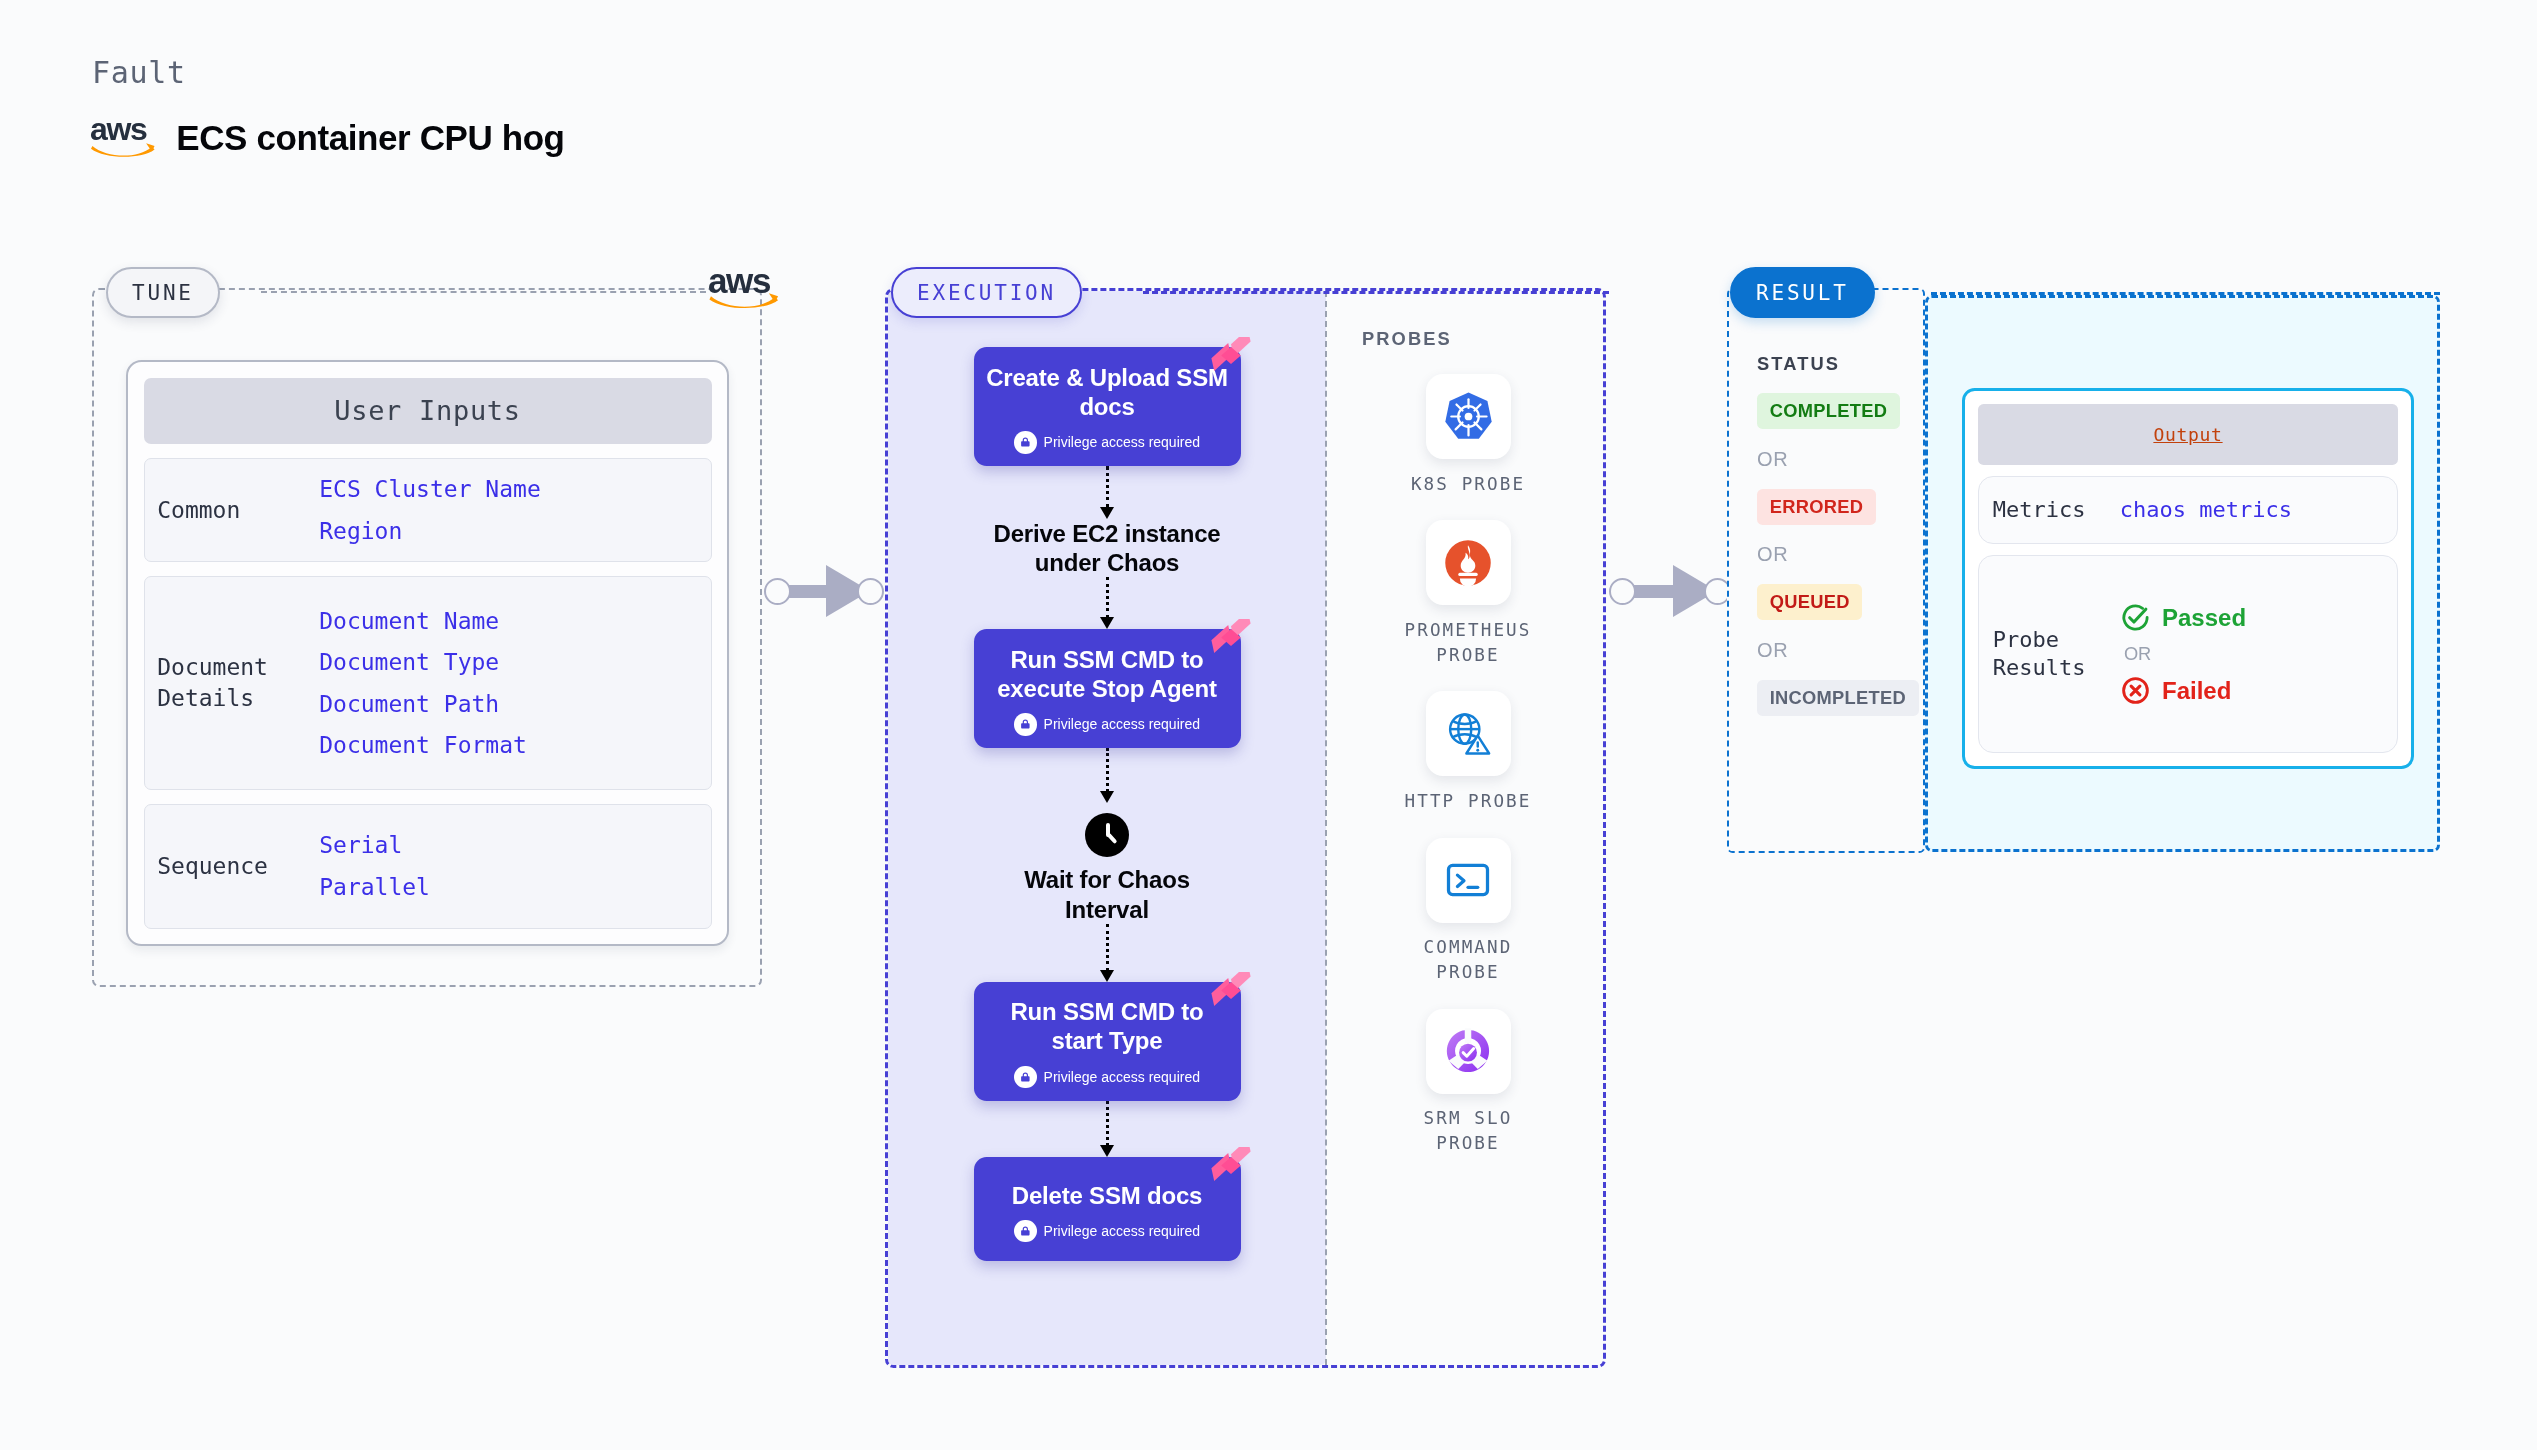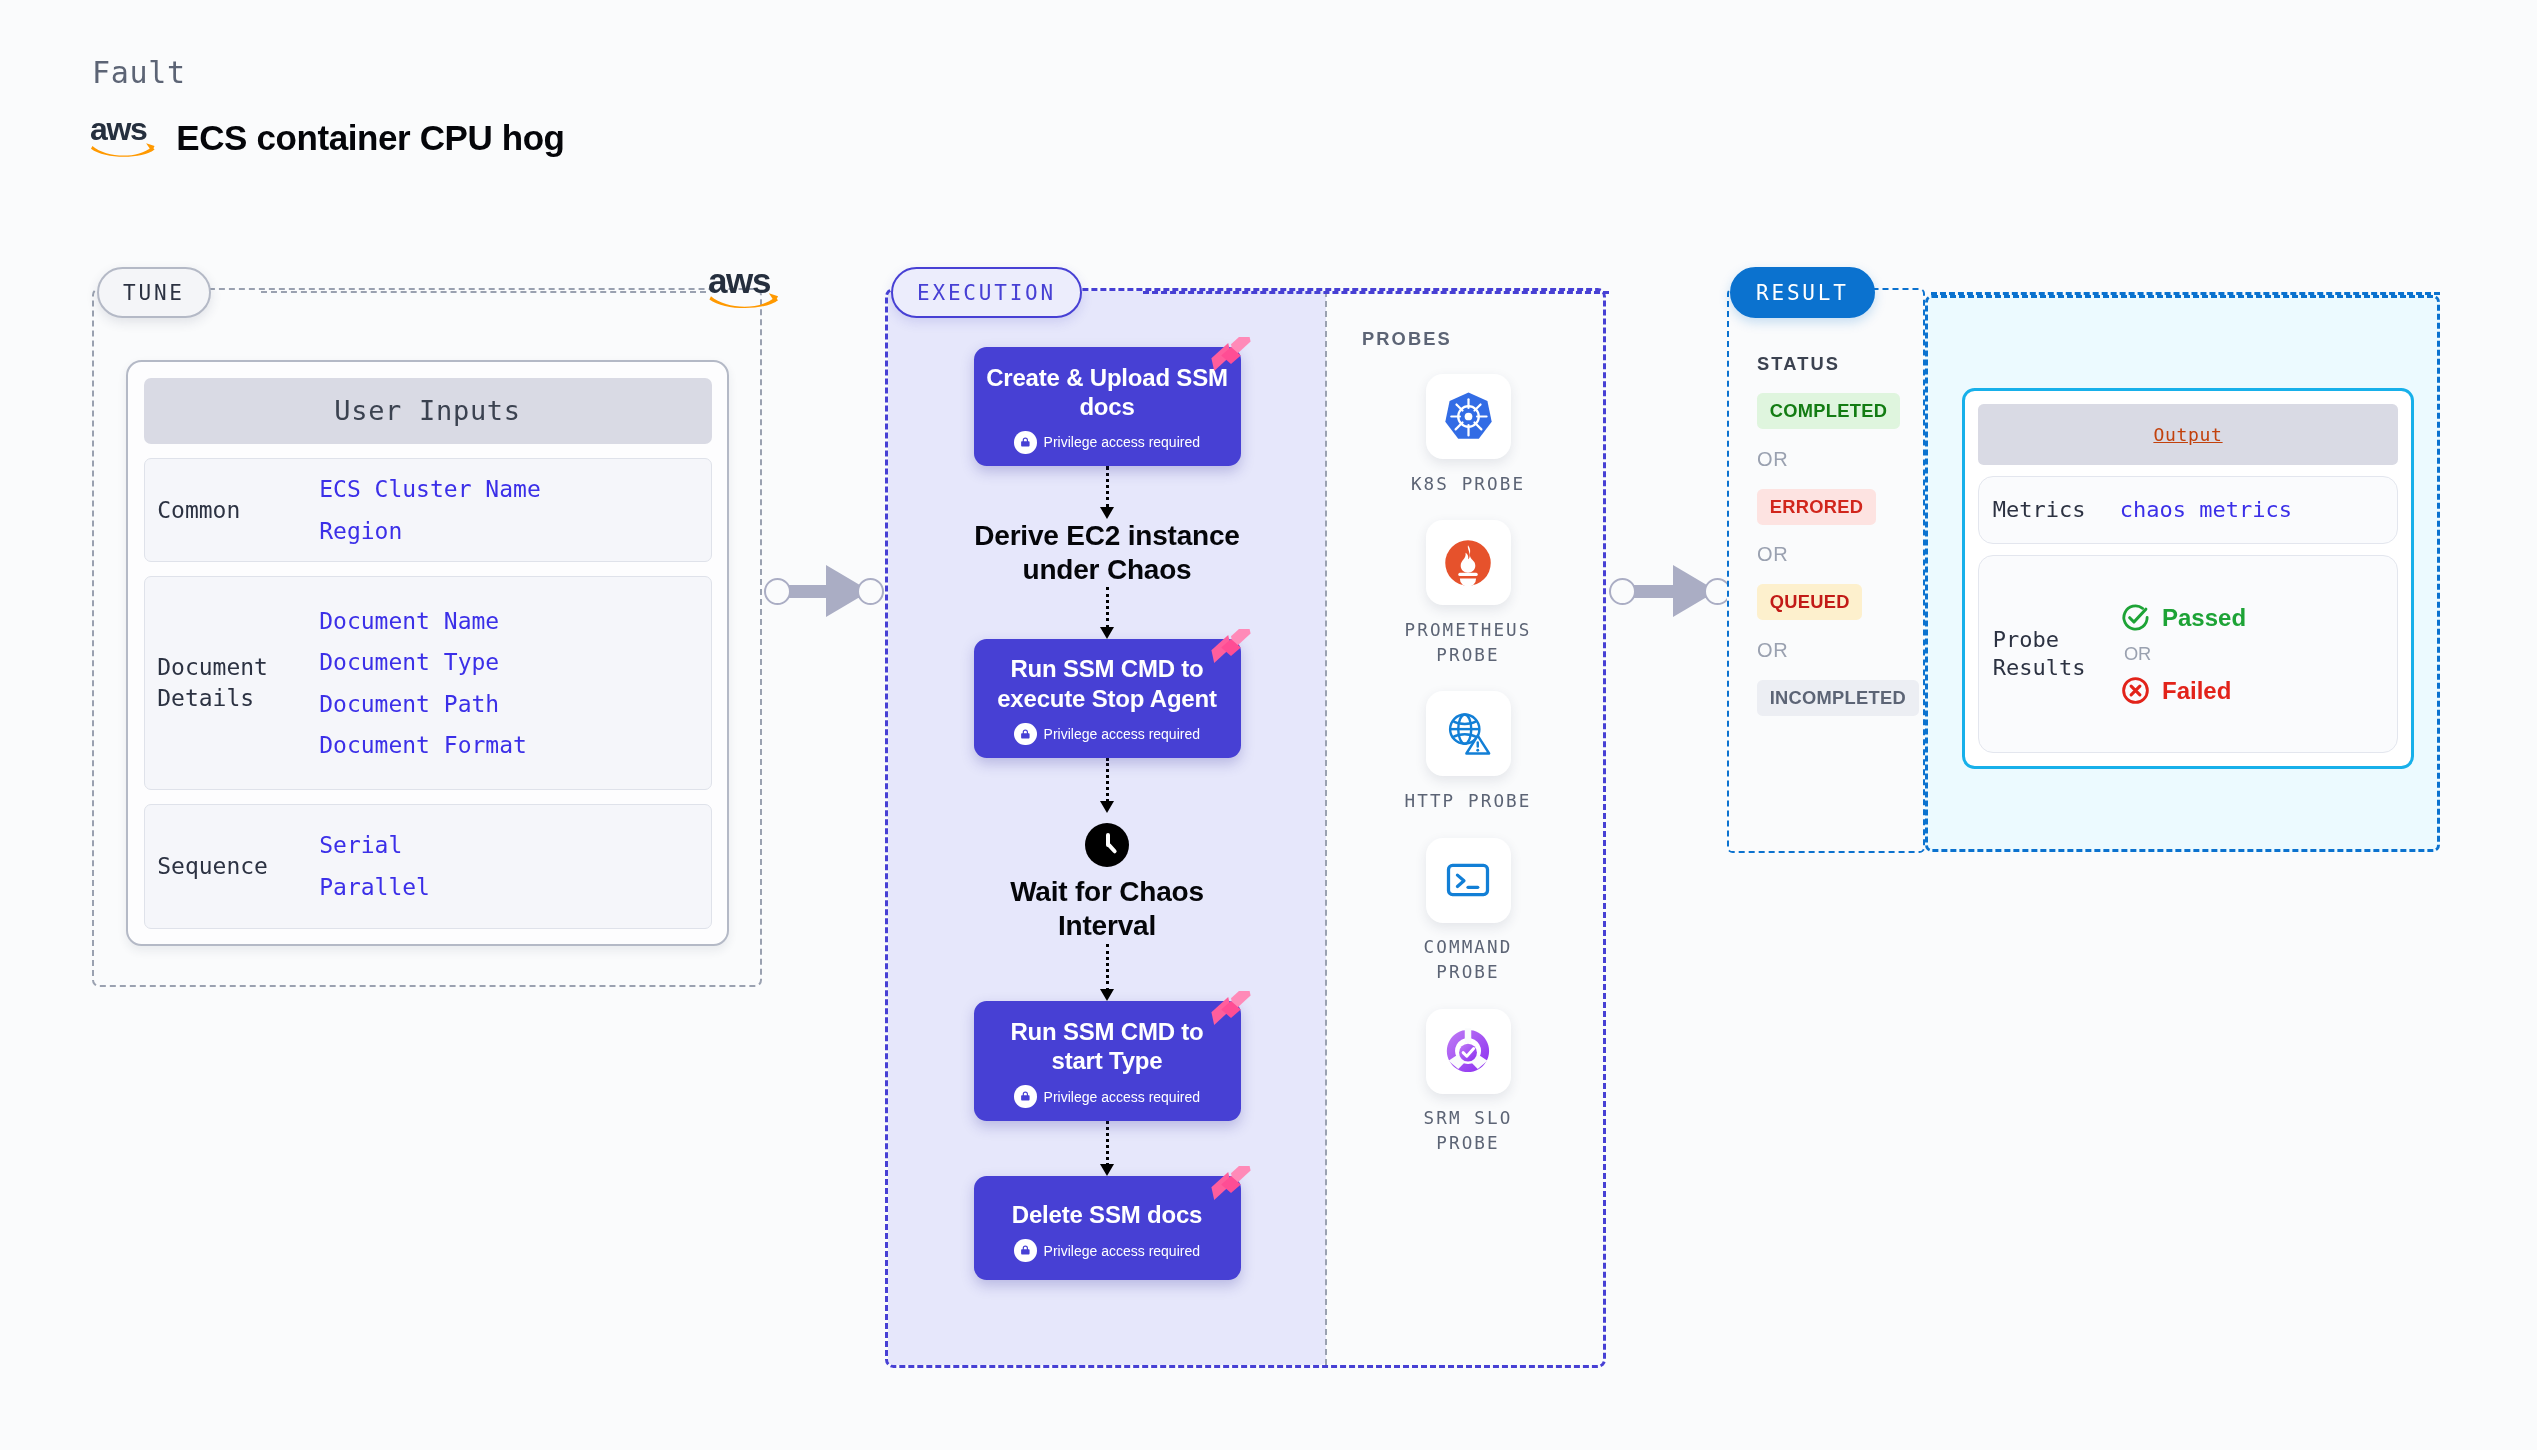--- a/index.html
+++ b/index.html
@@ -39,21 +39,21 @@
   
   .pill {
     position: absolute; z-index: 6;
     display: flex; align-items: center; justify-content: center;
     font-family: "DejaVu Sans Mono", monospace;
     font-size: 21px; letter-spacing: 2.8px; font-weight: 500;
     border-radius: 28px; padding: 0 24px; height: 51px;
     white-space: nowrap;
   }
   .pill-tune {
-    left: 97px; top: 267px;
+    left: 106px; top: 267px;
     background: #f4f5f8; border: 2.1px solid #b4b9c6;
     color: #2c3242; box-shadow: 0 4.2px 11.3px rgba(40,50,80,.12); text-align: right;
   }
   .pill-exec {
     left: 891px; top: 267px;
     background: #ecedfc; border: 2.8px solid #4740d4;
     color: #4740d4; box-shadow: 0 4.2px 11.3px rgba(60,60,190,.15);
   }
   .pill-result {
     left: 1730px; top: 267px;
@@ -200,21 +200,21 @@
   }
   .lock {
     width: 22.6px; height: 22.6px; border-radius: 50%;
     background: #fff; display: flex; align-items: center; justify-content: center;
   }
   .ribbon {
     position: absolute; right: -11.3px; top: -10px;
     width: 42px; height: 37px;
   }
   .fstep {
-    text-align: center; font-size: 28px; font-weight: 700; color: #05060a;
+    text-align: center; font-size: 24px; font-weight: 700; color: #05060a;
     line-height: 1.22; letter-spacing: -0.2px;
   }
   .clock {
     width: 44px; height: 44px; border-radius: 50%; background: #000;
     margin: 0 auto 8.5px; position: relative;
   }
   .clock .hh {
     position: absolute; left: 21px; top: 10px;
     width: 3.5px; height: 14px; background: #fff; border-radius: 2.1px;
   }

